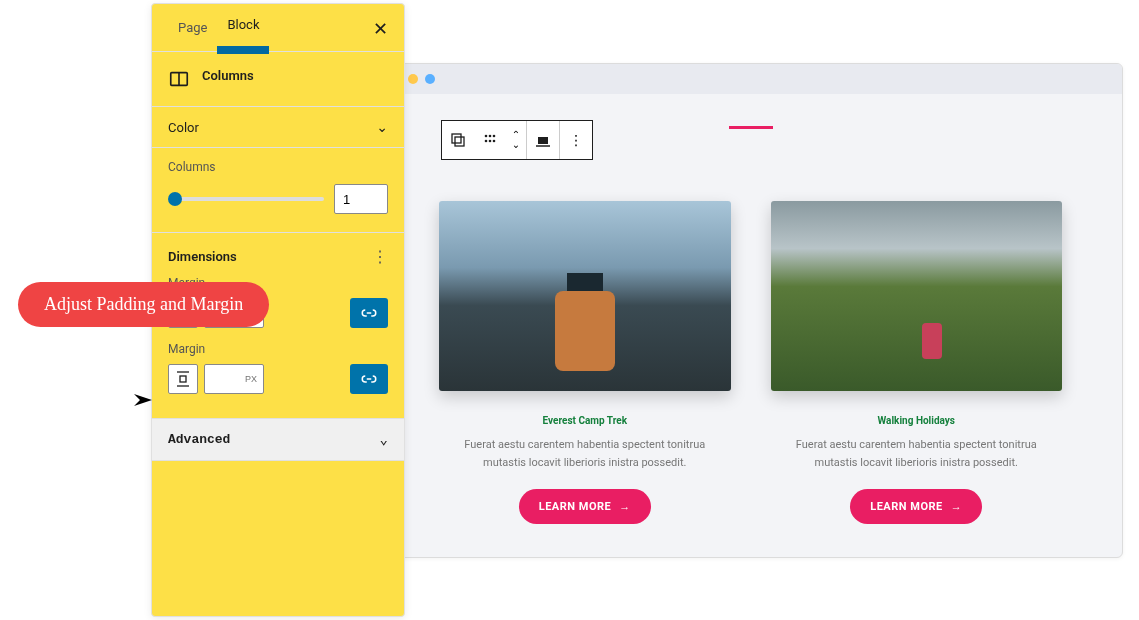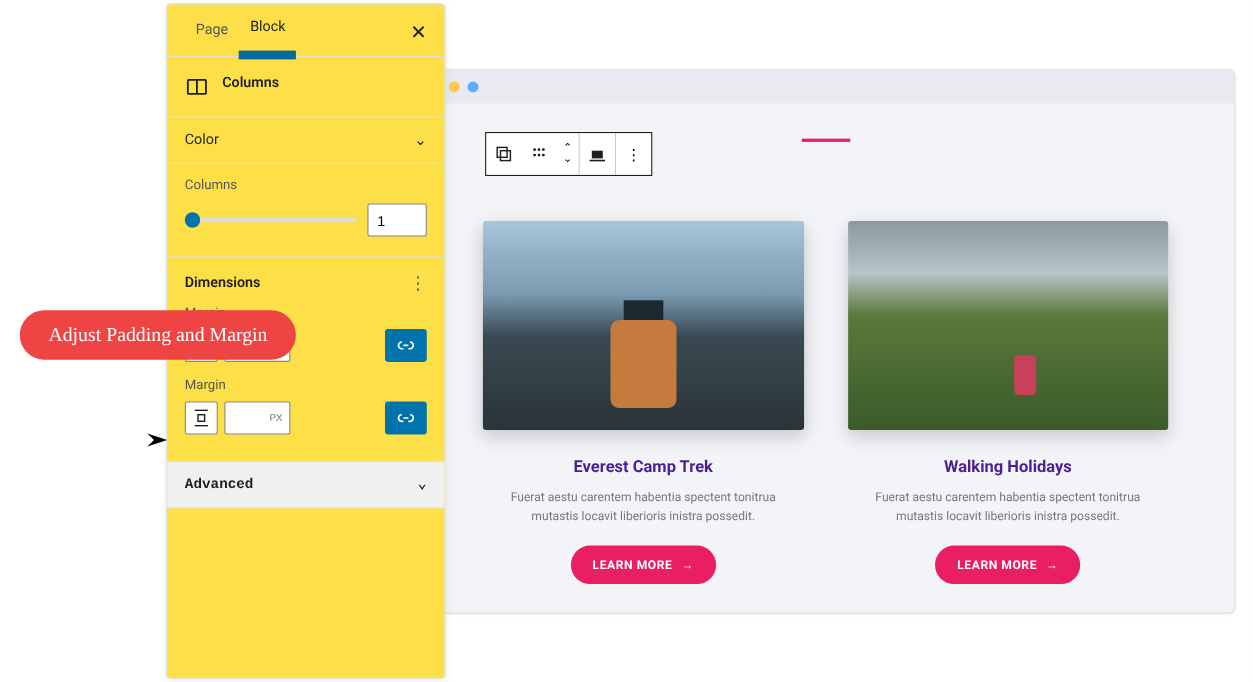--- a/index.html
+++ b/index.html
@@ -60,21 +60,21 @@
 .heading-underline { width: 44px; height: 3px; background: #e91e63; margin: 10px auto 0; }
 
 .block-toolbar { position: absolute; left: 62px; top: 56px; display: flex; border: 1px solid #1e1e1e; background: #fff; height: 40px; }
 .tb-group { display: flex; border-right: 1px solid #ccc; }
 .tb-btn { width: 32px; height: 38px; display: flex; align-items: center; justify-content: center; cursor: pointer; font-size: 14px; }
 .tb-btn.narrow { width: 20px; flex-direction: column; gap: 0; }
 
 .cards { display: flex; gap: 40px; margin-top: 72px; }
 .card { flex: 1; text-align: center; }
 .card-img { width: 100%; height: 190px; border-radius: 3px; box-shadow: 0 6px 16px rgba(0,0,0,.18); position: relative; overflow: hidden; }
-.card-title { font-size: 15px; font-weight: 700; color: #4c1d95; margin: 24px 0 10px; }
+.card-title { font-size: 10px; font-weight: 700; color: #15803d; margin: 24px 0 10px; }
 .card-desc { font-size: 11px; color: #777; line-height: 1.6; padding: 0 8px; }
 .learn-btn { display: inline-flex; align-items: center; gap: 8px; background: #e91e63; color: #fff; font-size: 11px; font-weight: 700; letter-spacing: .5px; padding: 11px 20px; border-radius: 24px; margin-top: 18px; cursor: pointer; }
 
 
 .img1 { background: linear-gradient(180deg,#a8c5d8 0%,#7a9ab0 35%,#3a4a52 55%,#2a3438 100%); }
 .img1::after { content:""; position:absolute; bottom:20px; left:50%; transform:translateX(-50%); width:60px; height:80px; background:#c67a3e; border-radius:8px; box-shadow: 0 -30px 0 -12px #1a2830; }
 .img2 { background: linear-gradient(180deg,#8a9aa0 0%,#b8c4c8 25%,#5a7a3a 45%,#3a5a2a 100%); }
 .img2::before { content:""; position:absolute; bottom:32px; left:52%; width:20px; height:36px; background:#c8405a; border-radius:4px; }
 
 svg { display: block; }

